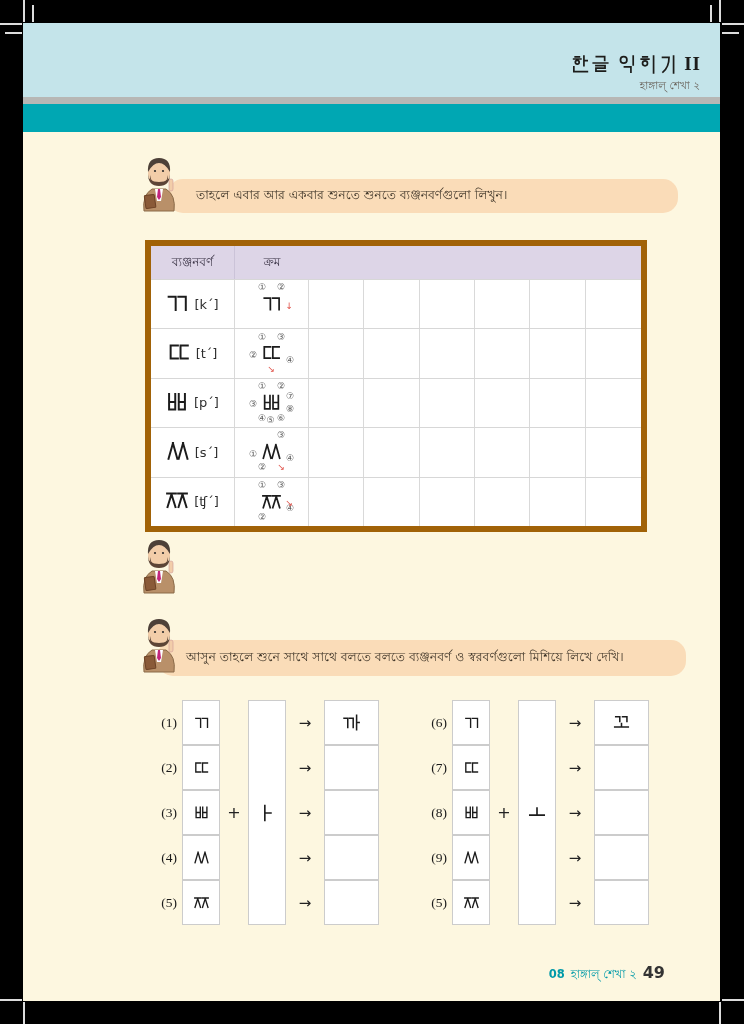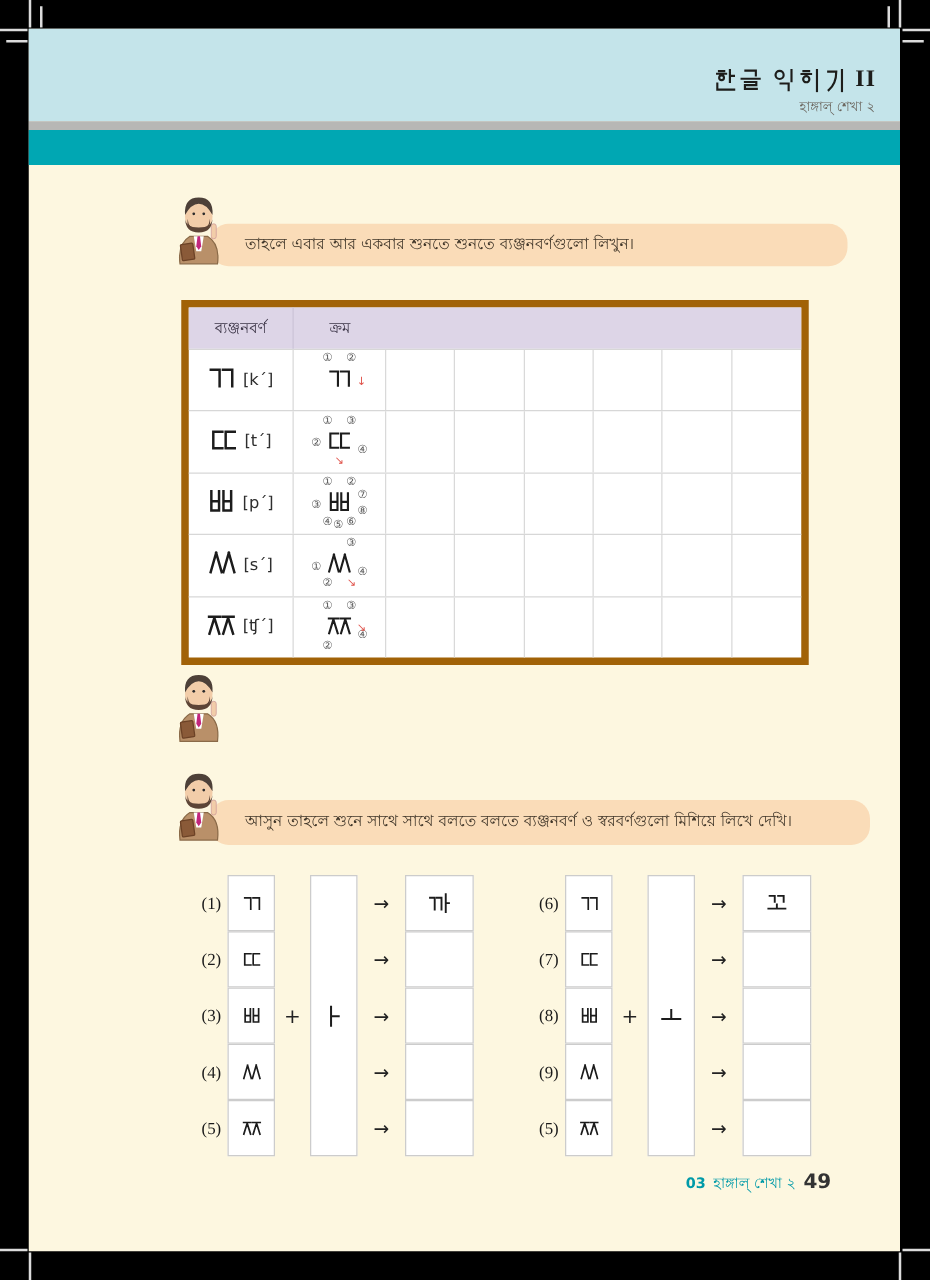--- a/index.html
+++ b/index.html
@@ -54,21 +54,21 @@
   .econs{font-size:15px;color:#1c1c1c;font-weight:bold;}
   .eans{font-size:17px;color:#1c1c1c;font-weight:bold;}
   .eplus{display:flex;align-items:center;justify-content:center;font-size:16px;color:#222;}
   .evowel{background:#fff;border:1px solid #ccc;display:flex;align-items:center;justify-content:center;
           font-size:18px;color:#1c1c1c;font-weight:bold;box-sizing:border-box;}
   .earrow{display:flex;align-items:center;justify-content:center;font-size:15px;color:#222;}
   
   #footer{position:absolute;right:55px;top:912px;display:flex;align-items:baseline;gap:6px;}
   #footer .f-ch{color:#009aa8;font-size:11.5px;font-weight:bold;}
   #footer .f-lb{color:#009aa8;font-size:11.5px;}
-  #footer .f-pg{color:#333;font-size:16px;font-weight:bold;}
+  #footer .f-pg{color:#333;font-size:16px;font-weight:bold;margin-top:28px;}
 </style>
 </head>
 <body>
 
 <div id="canvas">
 
   <div class="cm" style="left:23px;top:0;width:2px;height:22px;"></div>
   <div class="cm" style="left:32px;top:5px;width:2px;height:17px;"></div>
   <div class="cm" style="left:0;top:23px;width:22px;height:2px;"></div>
   <div class="cm" style="left:5px;top:32px;width:17px;height:2px;"></div>
@@ -252,21 +252,21 @@
         <path d="M20 38 L22 38 L23 46 L21 49 L19 46 Z" fill="#c2267d"></path>
         <rect x="7" y="44" width="10" height="13" rx="1" fill="#8a5a38" stroke="#6c4226" stroke-width="1" transform="rotate(-8 12 50)"></rect>
         <rect x="31" y="28" width="4" height="12" rx="2" fill="#f2cda9" stroke="#c99" stroke-width="0.6"></rect>
         <ellipse cx="21" cy="22" rx="11" ry="12" fill="#f2cda9"></ellipse>
         <path d="M10 21 Q9 7 21 7 Q33 7 32 21 Q27 12 21 12 Q15 12 10 21 Z" fill="#4d4038"></path>
         <path d="M10 23 Q10 35 21 35 Q32 35 32 23 Q32 31 21 31 Q10 31 10 23 Z" fill="#5d4537"></path>
         <path d="M12 24 Q13 33 21 33 Q29 33 30 24 L30 28 Q28 34 21 34 Q14 34 12 28 Z" fill="#5d4537"></path>
         <circle cx="17" cy="20" r="1.1" fill="#2b2b2b"></circle>
         <circle cx="25" cy="20" r="1.1" fill="#2b2b2b"></circle>
       </svg>
-    <div class="bubble" style="left:145px;top:617px;width:500px;height:36px;">
+    <div class="bubble" style="left:135px;top:617px;width:500px;height:36px;">
       <span>আসুন তাহলে শুনে সাথে সাথে বলতে বলতে ব্যঞ্জনবর্ণ ও স্বরবর্ণগুলো মিশিয়ে লিখে দেখি।</span>
     </div>
 
     <div class="exgroup" style="left:125px;top:677px;">
         <div class="elabel" style="grid-area: 1 / 1;">(1)</div>
         <div class="ecell econs" style="grid-area: 1 / 2;">
           <svg class="g" viewBox="0 0 100 100">
             <path d="M12 22 H44 V82 M56 22 H90 V82"></path>
           </svg>
         </div>
@@ -362,18 +362,18 @@
         <div class="ecell eans" style="grid-area: 5 / 6;"></div>
         <div class="eplus" style="grid-area: 3 / 3;">+</div>
         <div class="evowel" style="grid-area: 1 / 4 / span 5;">
           <svg class="g" viewBox="0 0 100 100">
             <path d="M50 22 V62 M10 62 H90"></path>
           </svg>
         </div>
       </div>
 
     <div id="footer">
-      <span class="f-ch">03</span>
+      <span class="f-ch">08</span>
       <span class="f-lb">হাঙ্গাল্ শেখা ২</span>
       <span class="f-pg">49</span>
     </div>
   </div>
 </div>
 
 </body></html>

